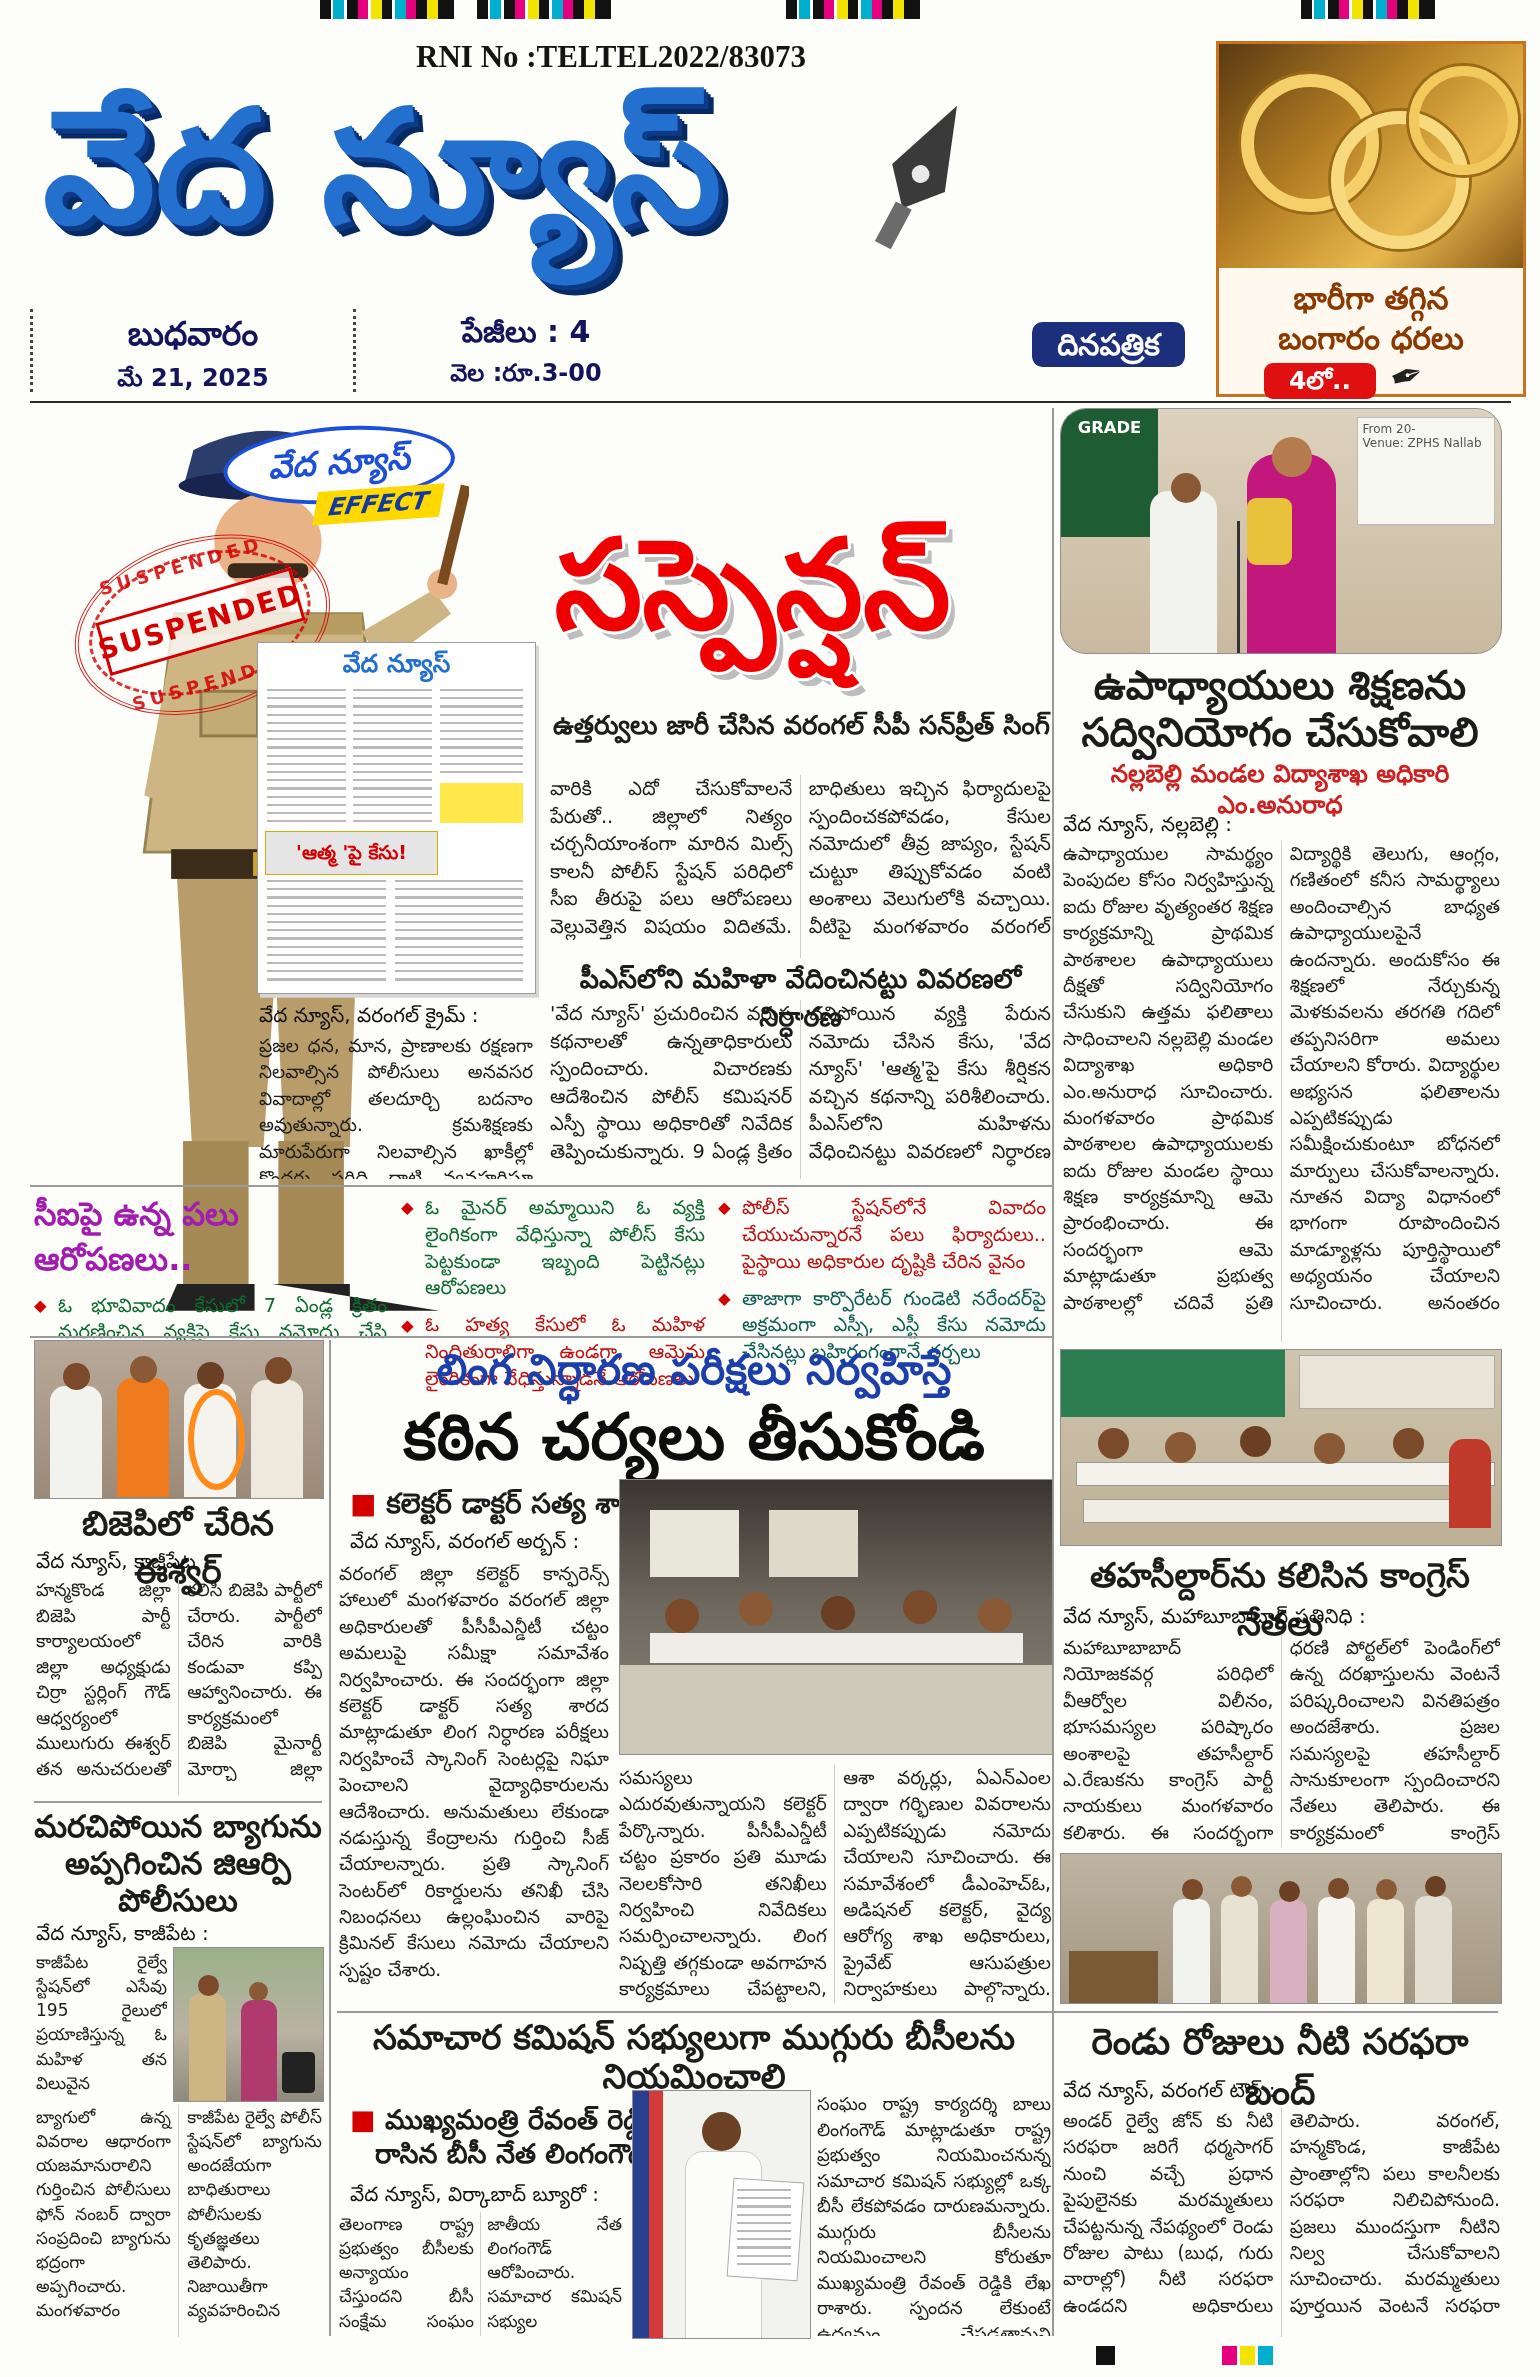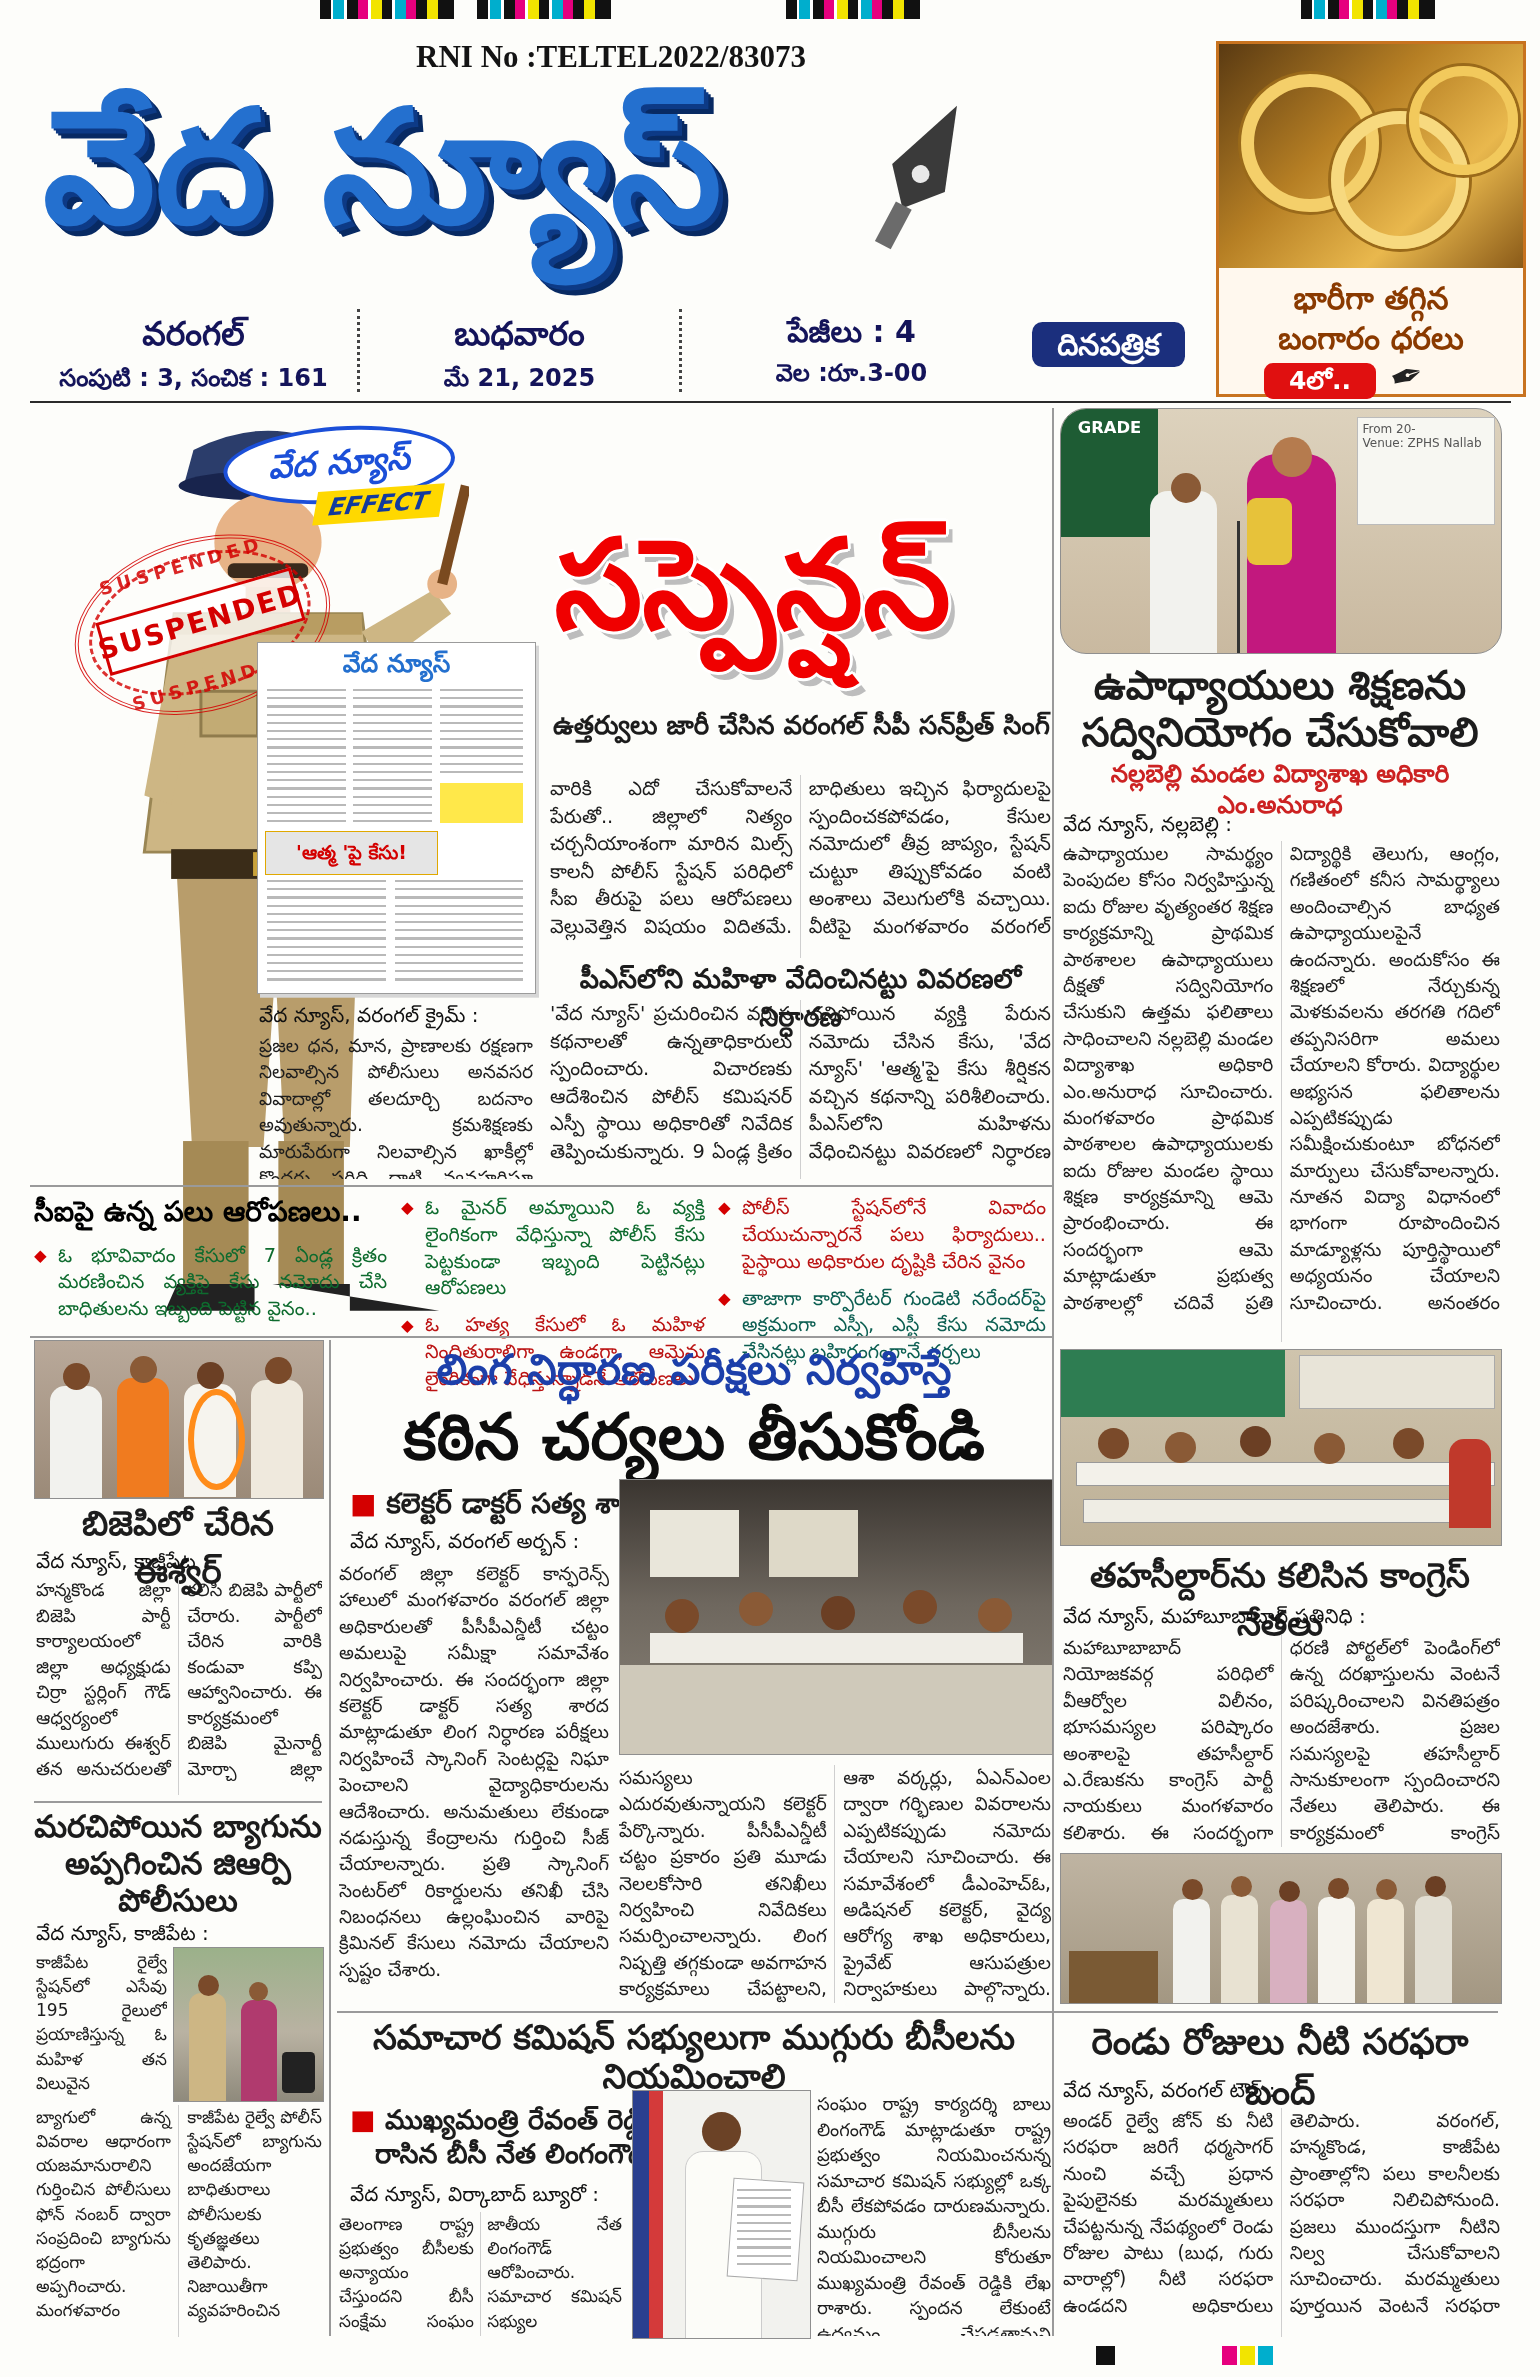--- a/index.html
+++ b/index.html
@@ -55,24 +55,20 @@
       <div class="shape" style="left:112px;top:67px;width:112px;height:112px;border:13.4px solid #f7d97f;border-radius:50%;box-shadow:0 0 0 3px #9a6a1a;"></div>
       <div class="shape" style="left:190px;top:22.4px;width:89px;height:89px;border:10.4px solid #f2c95c;border-radius:50%;box-shadow:0 0 0 3px #9a6a1a;"></div>
     </div>
     <div class="abs ctr" style="left:0;top:236px;width:100%;font-size:31px;font-weight:bold;color:#8a3a00;">భారీగా తగ్గిన</div>
     <div class="abs ctr" style="left:0;top:276px;width:100%;font-size:31px;font-weight:bold;color:#8a3a00;">బంగారం ధరలు</div>
     <div class="abs ctr" style="left:45px;top:319px;width:112px;height:36px;background:#e01010;color:#fff;font-size:25px;font-weight:bold;border-radius:9px;line-height:36px;">4లో..</div>
     <div class="abs" style="left:171px;top:309px;font-size:40px;color:#222;transform:rotate(-18deg);">✒</div>
   </div>
 
   <div class="abs" style="left:30px;top:309px;width:991px;height:83px;display:flex;">
-    <div class="cell" style="width:328px;">
-      <div class="l1">వరంగల్</div>
-      <div class="l2">సంపుటి : 3,  సంచిక : 161</div>
-    </div>
     <div class="cell" style="width:320px;border-left:3px dotted #444;">
       <div class="l1">బుధవారం</div>
       <div class="l2">మే 21, 2025</div>
     </div>
     <div class="cell" style="width:340px;border-left:3px dotted #444;">
       <div class="l1" style="font-size:30px;">పేజీలు : 4</div>
       <div class="l2">వెల :రూ.3-00</div>
     </div>
   </div>
   <div class="abs ctr" style="left:1032px;top:322px;width:153px;height:45px;background:#1b2f7d;color:#fff;font-size:30px;font-weight:bold;border-radius:10.4px;line-height:45px;">దినపత్రిక</div>
@@ -139,21 +135,21 @@
   <div class="abs ctr" style="left:550px;top:963px;width:501px;font-size:27px;font-weight:bold;">పీఎస్‌లోని మహిళా వేదించినట్టు వివరణలో నిర్ధారణ</div>
 
   <div class="abs body-text cols2" style="left:550px;top:1000px;width:501px;height:179px;">'వేద న్యూస్' ప్రచురించిన వరుస కథనాలతో ఉన్నతాధికారులు స్పందించారు. విచారణకు ఆదేశించిన పోలీస్ కమిషనర్ ఎస్పీ స్థాయి అధికారితో నివేదిక తెప్పించుకున్నారు. 9 ఏండ్ల క్రితం చనిపోయిన వ్యక్తి పేరున నమోదు చేసిన కేసు, 'వేద న్యూస్' 'ఆత్మ'పై కేసు శీర్షికన వచ్చిన కథనాన్ని పరిశీలించారు. పీఎస్‌లోని మహిళను వేధించినట్టు వివరణలో నిర్ధారణ కావడంతో మిల్స్ కాలనీ సీఐ వెంకటేశ్వర్లుపై సస్పెన్షన్ వేటు పడింది. బాధితులకు న్యాయం జరిగేలా చర్యలు తీసుకుంటామని సీపీ హామీ ఇచ్చారు.</div>
 
   <div class="abs byline" style="left:259px;top:1003px;width:276px;">వేద న్యూస్, వరంగల్ క్రైమ్ :</div>
   <div class="abs body-text" style="left:259px;top:1033px;width:274px;height:146px;font-size:18.6px;">ప్రజల ధన, మాన, ప్రాణాలకు రక్షణగా నిలవాల్సిన పోలీసులు అనవసర వివాదాల్లో తలదూర్చి బదనాం అవుతున్నారు. క్రమశిక్షణకు మారుపేరుగా నిలవాల్సిన ఖాకీల్లో కొందరు పరిధి దాటి వ్యవహరిస్తూ శాఖకు అపకీర్తి తెస్తున్నారు.</div>
 
   <div class="hline" style="left:30px;top:1185px;width:1023px;height:1.5px;background:#9a9a9a;"></div>
 
   <div class="abs" style="left:34px;top:1195px;width:353px;">
-    <div style="font-size:28px;font-weight:bold;color:#000000;margin-bottom:7.5px;">సీఐపై ఉన్న పలు ఆరోపణలు..</div>
+    <div style="font-size:32px;font-weight:bold;color:#a21caf;margin-bottom:7.5px;">సీఐపై ఉన్న పలు ఆరోపణలు..</div>
     <div class="bullet green">ఓ భూవివాదం కేసులో 7 ఏండ్ల క్రితం మరణించిన వ్యక్తిపై కేసు నమోదు చేసి బాధితులను ఇబ్బంది పెట్టిన వైనం..</div>
   </div>
   <div class="abs" style="left:401px;top:1195px;width:304px;">
     <div class="bullet green">ఓ మైనర్ అమ్మాయిని ఓ వ్యక్తి లైంగికంగా వేధిస్తున్నా పోలీస్ కేసు పెట్టకుండా ఇబ్బంది పెట్టినట్లు ఆరోపణలు</div>
     <div class="bullet redtx">ఓ హత్య కేసులో ఓ మహిళ నిందితురాలిగా ఉండగా, ఆమెను లైంగికంగా వేధిస్తున్నాడనే ఆరోపణలు</div>
   </div>
   <div class="abs" style="left:718px;top:1195px;width:328px;">
     <div class="bullet redtx">పోలీస్ స్టేషన్‌లోనే వివాదం చేయుచున్నారనే పలు ఫిర్యాదులు.. పైస్థాయి అధికారుల దృష్టికి చేరిన వైనం</div>
     <div class="bullet teal">తాజాగా కార్పొరేటర్ గుండెటి నరేందర్‌పై అక్రమంగా ఎస్సీ, ఎస్టీ కేసు నమోదు చేసినట్లు బహిరంగంగానే చర్చలు</div>
   </div>

